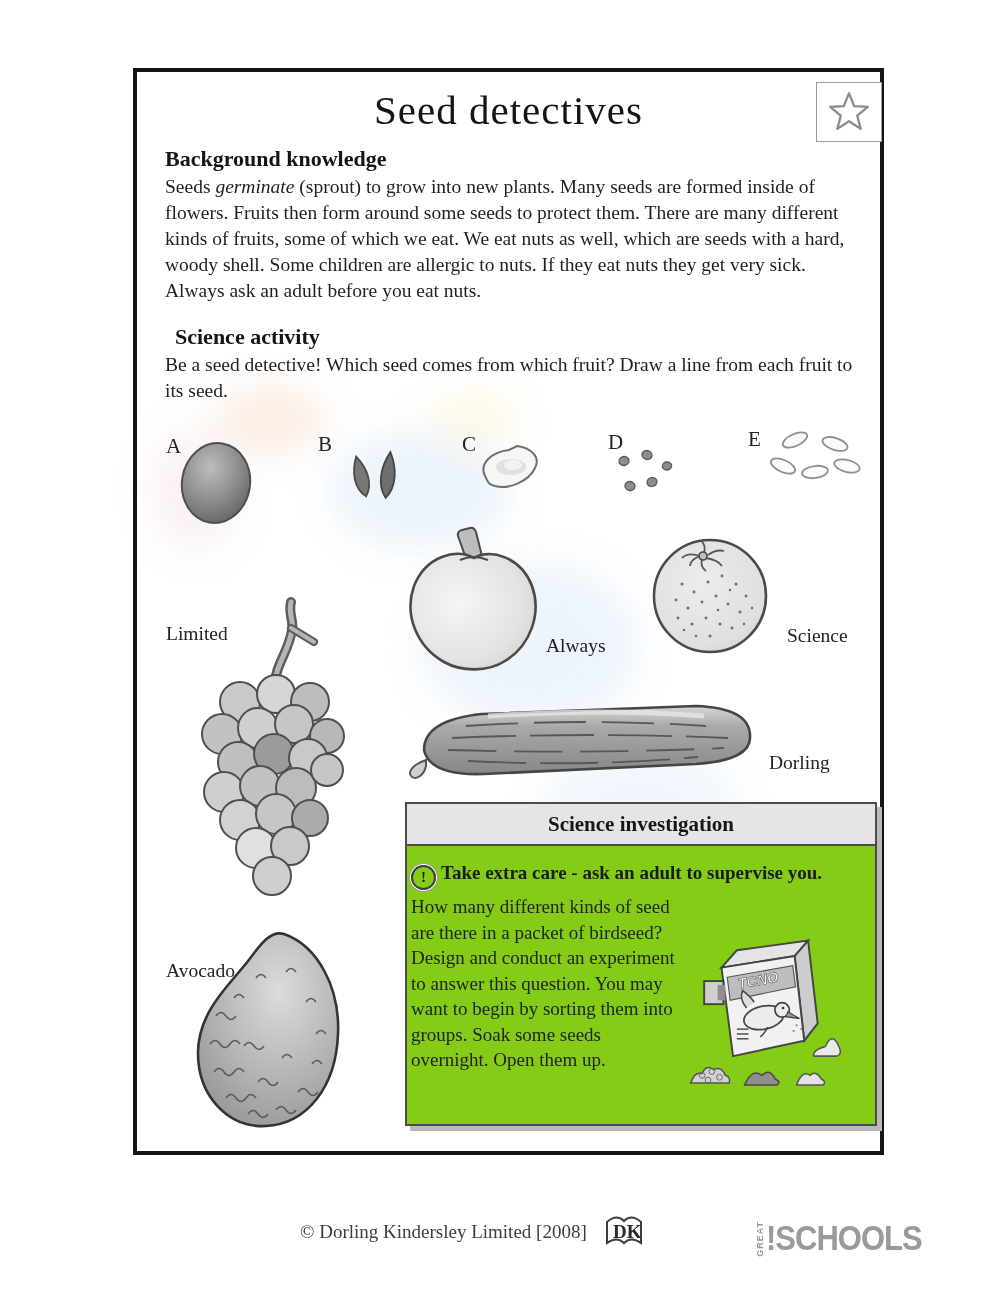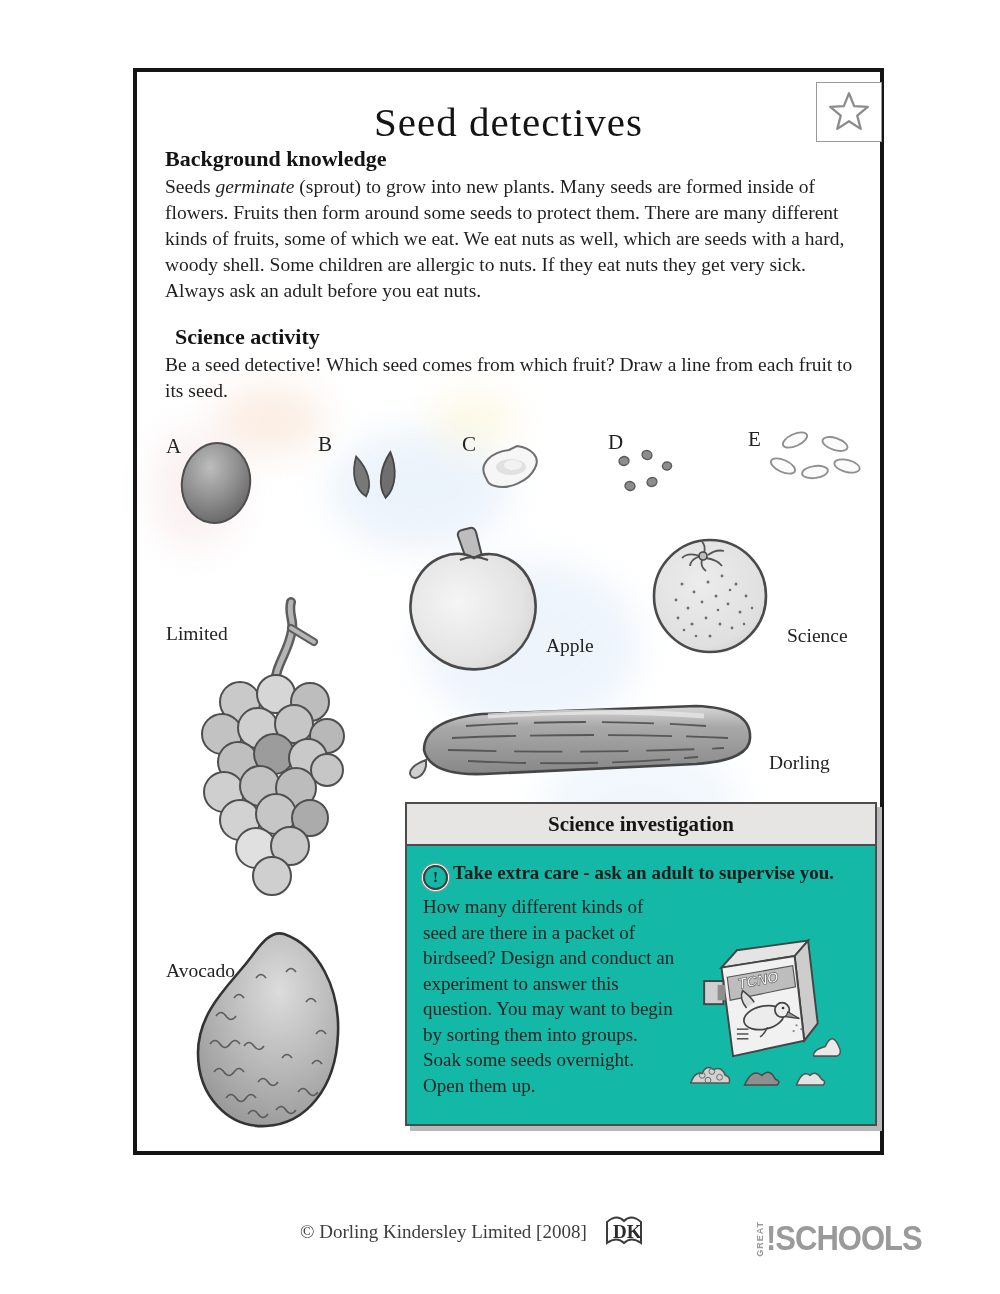--- a/index.html
+++ b/index.html
@@ -4,33 +4,33 @@
 <style>
   html,body{margin:0;padding:0;background:#ffffff;}
   .sheet{position:relative;width:1000px;height:1294px;background:#ffffff;overflow:hidden;
          font-family:"Liberation Serif", serif;color:#1f1f1f;}
   .page-border{position:absolute;left:133px;top:68px;width:743px;height:1079px;
                border:4px solid #151515;background:transparent;}
   .blob{position:absolute;border-radius:50%;filter:blur(18px);pointer-events:none;}
   .star-box{position:absolute;left:679px;top:10px;width:64px;height:58px;background:#fff;
             border:1px solid #9a9a9a;display:flex;align-items:center;justify-content:center;}
   .page-title{position:absolute;left:0;right:0;top:14px;text-align:center;font-size:41px;
-              letter-spacing:1px;color:#141414;margin:12px;font-weight:400;}
+              letter-spacing:1px;color:#141414;margin:0;font-weight:400;}
   .h2{position:absolute;font-size:22px;font-weight:700;color:#141414;margin:0;}
   .para{position:absolute;font-size:19.5px;line-height:26px;margin:0;color:#1f1f1f;}
   .seed-label{position:absolute;font-size:21px;color:#222;}
   .fruit-label{position:absolute;font-size:19.5px;color:#222;}
   .abs{position:absolute;}
   
-  .inv-box{position:absolute;left:268px;top:730px;width:468px;height:320px;background:#14b8a6;
+  .inv-box{position:absolute;left:268px;top:730px;width:468px;height:320px;background:#84cc16;
            border:2px solid #4c4c4c;box-shadow:5px 5px 0 #b9b9b9;}
   .inv-header{height:40px;background:#e7e5e3;border-bottom:2px solid #4c4c4c;display:flex;
               align-items:center;justify-content:center;}
   .inv-header h3{margin:0;font-size:21px;font-weight:700;color:#161616;}
-  .inv-content{padding:10px 14px 8px 16px;}
+  .inv-content{padding:10px 14px 8px 4px;}
   .inv-warning{margin:4px 0 2px 0;font-size:19px;line-height:25px;font-weight:700;color:#1c1c1c;}
   .warn-icon{display:inline-block;width:21px;height:21px;border:2px solid #3f3f3f;border-radius:50%;
              text-align:center;line-height:20px;font-size:15px;font-weight:700;margin-right:5px;
              box-shadow:0 0 0 1px #fff,0 0 0 2px #9a9a9a;vertical-align:-3px;}
   .inv-body{margin:4px 0 0 0;font-size:19px;line-height:25.5px;color:#242424;}
   .inv-body svg{float:right;margin:30px 0 0 6px;}
   
   .footer-copy{position:absolute;left:300px;top:1221px;font-size:19px;color:#3d3d3d;}
   .dk-logo{position:absolute;left:601px;top:1212px;}
   .gs-logo{position:absolute;left:755px;top:1221px;display:flex;align-items:center;
@@ -121,21 +121,21 @@
         <radialGradient id="gAp" cx="38%" cy="42%" r="78%">
           <stop offset="0%" stop-color="#f5f5f5"></stop>
             <stop offset="65%" stop-color="#e3e3e3"></stop>
           <stop offset="100%" stop-color="#cfcfcf"></stop>
         </radialGradient>
       </defs>
       <path d="M70 40 L60 12 Q59 7 64 6 L72 4 Q76 3 78 8 L86 40 Z" fill="#bdbdbd" stroke="#4a4a4a" stroke-width="2"></path>
       <path d="M76 34 C58 24 28 32 16 62 C6 90 18 122 46 138 C64 148 90 148 107 137 C132 122 144 90 134 62 C123 33 92 24 76 34 Z" fill="url(#gAp)" stroke="#4a4a4a" stroke-width="2.6"></path>
       <path d="M62 36 Q75 30 90 36" fill="none" stroke="#4a4a4a" stroke-width="2"></path>
     </svg>
-    <span class="fruit-label" style="left:409px;top:563px;">Apple</span>
+    <span class="fruit-label" style="left:409px;top:563px;">Always</span>
 
     <svg class="abs" style="left:511px;top:460px;" width="124" height="124" viewBox="0 0 124 124">
       <defs>
         <radialGradient id="gOr" cx="42%" cy="38%" r="80%">
           <stop offset="0%" stop-color="#ececec"></stop>
             <stop offset="70%" stop-color="#e0e0e0"></stop>
           <stop offset="100%" stop-color="#cacaca"></stop>
         </radialGradient>
       </defs>
       <circle cx="62" cy="64" r="56" fill="url(#gOr)" stroke="#4a4a4a" stroke-width="2.6"></circle>

